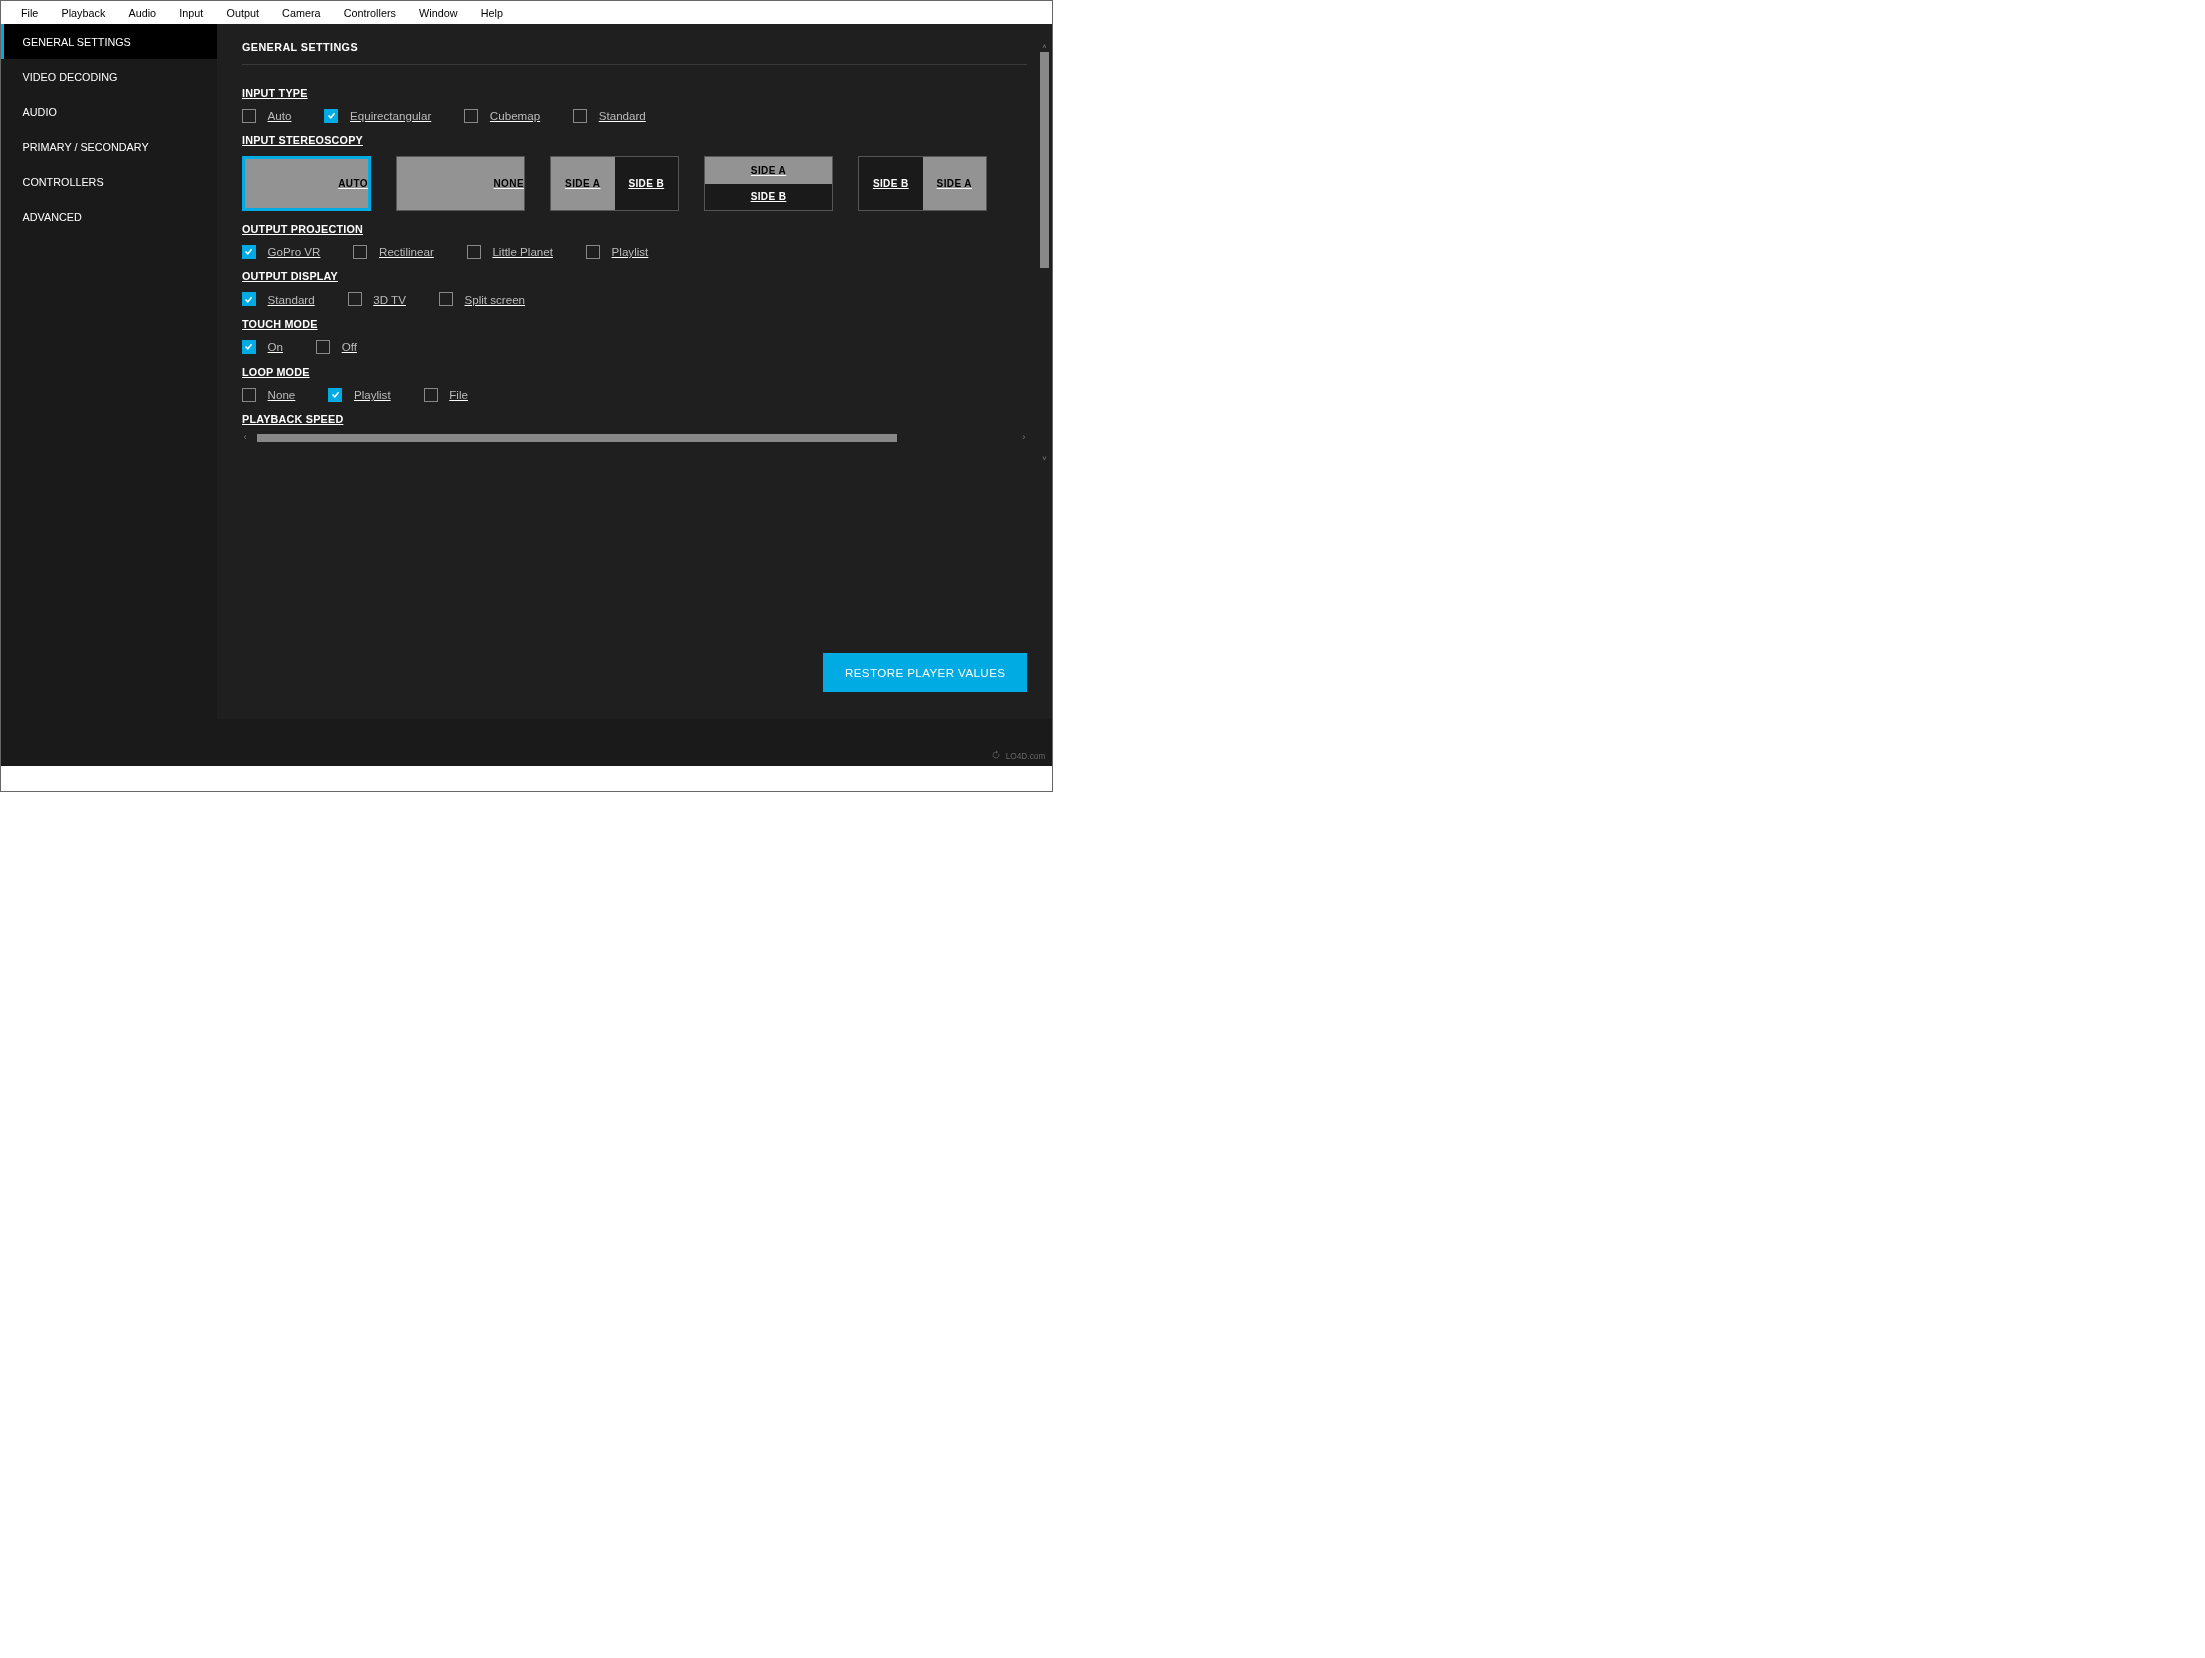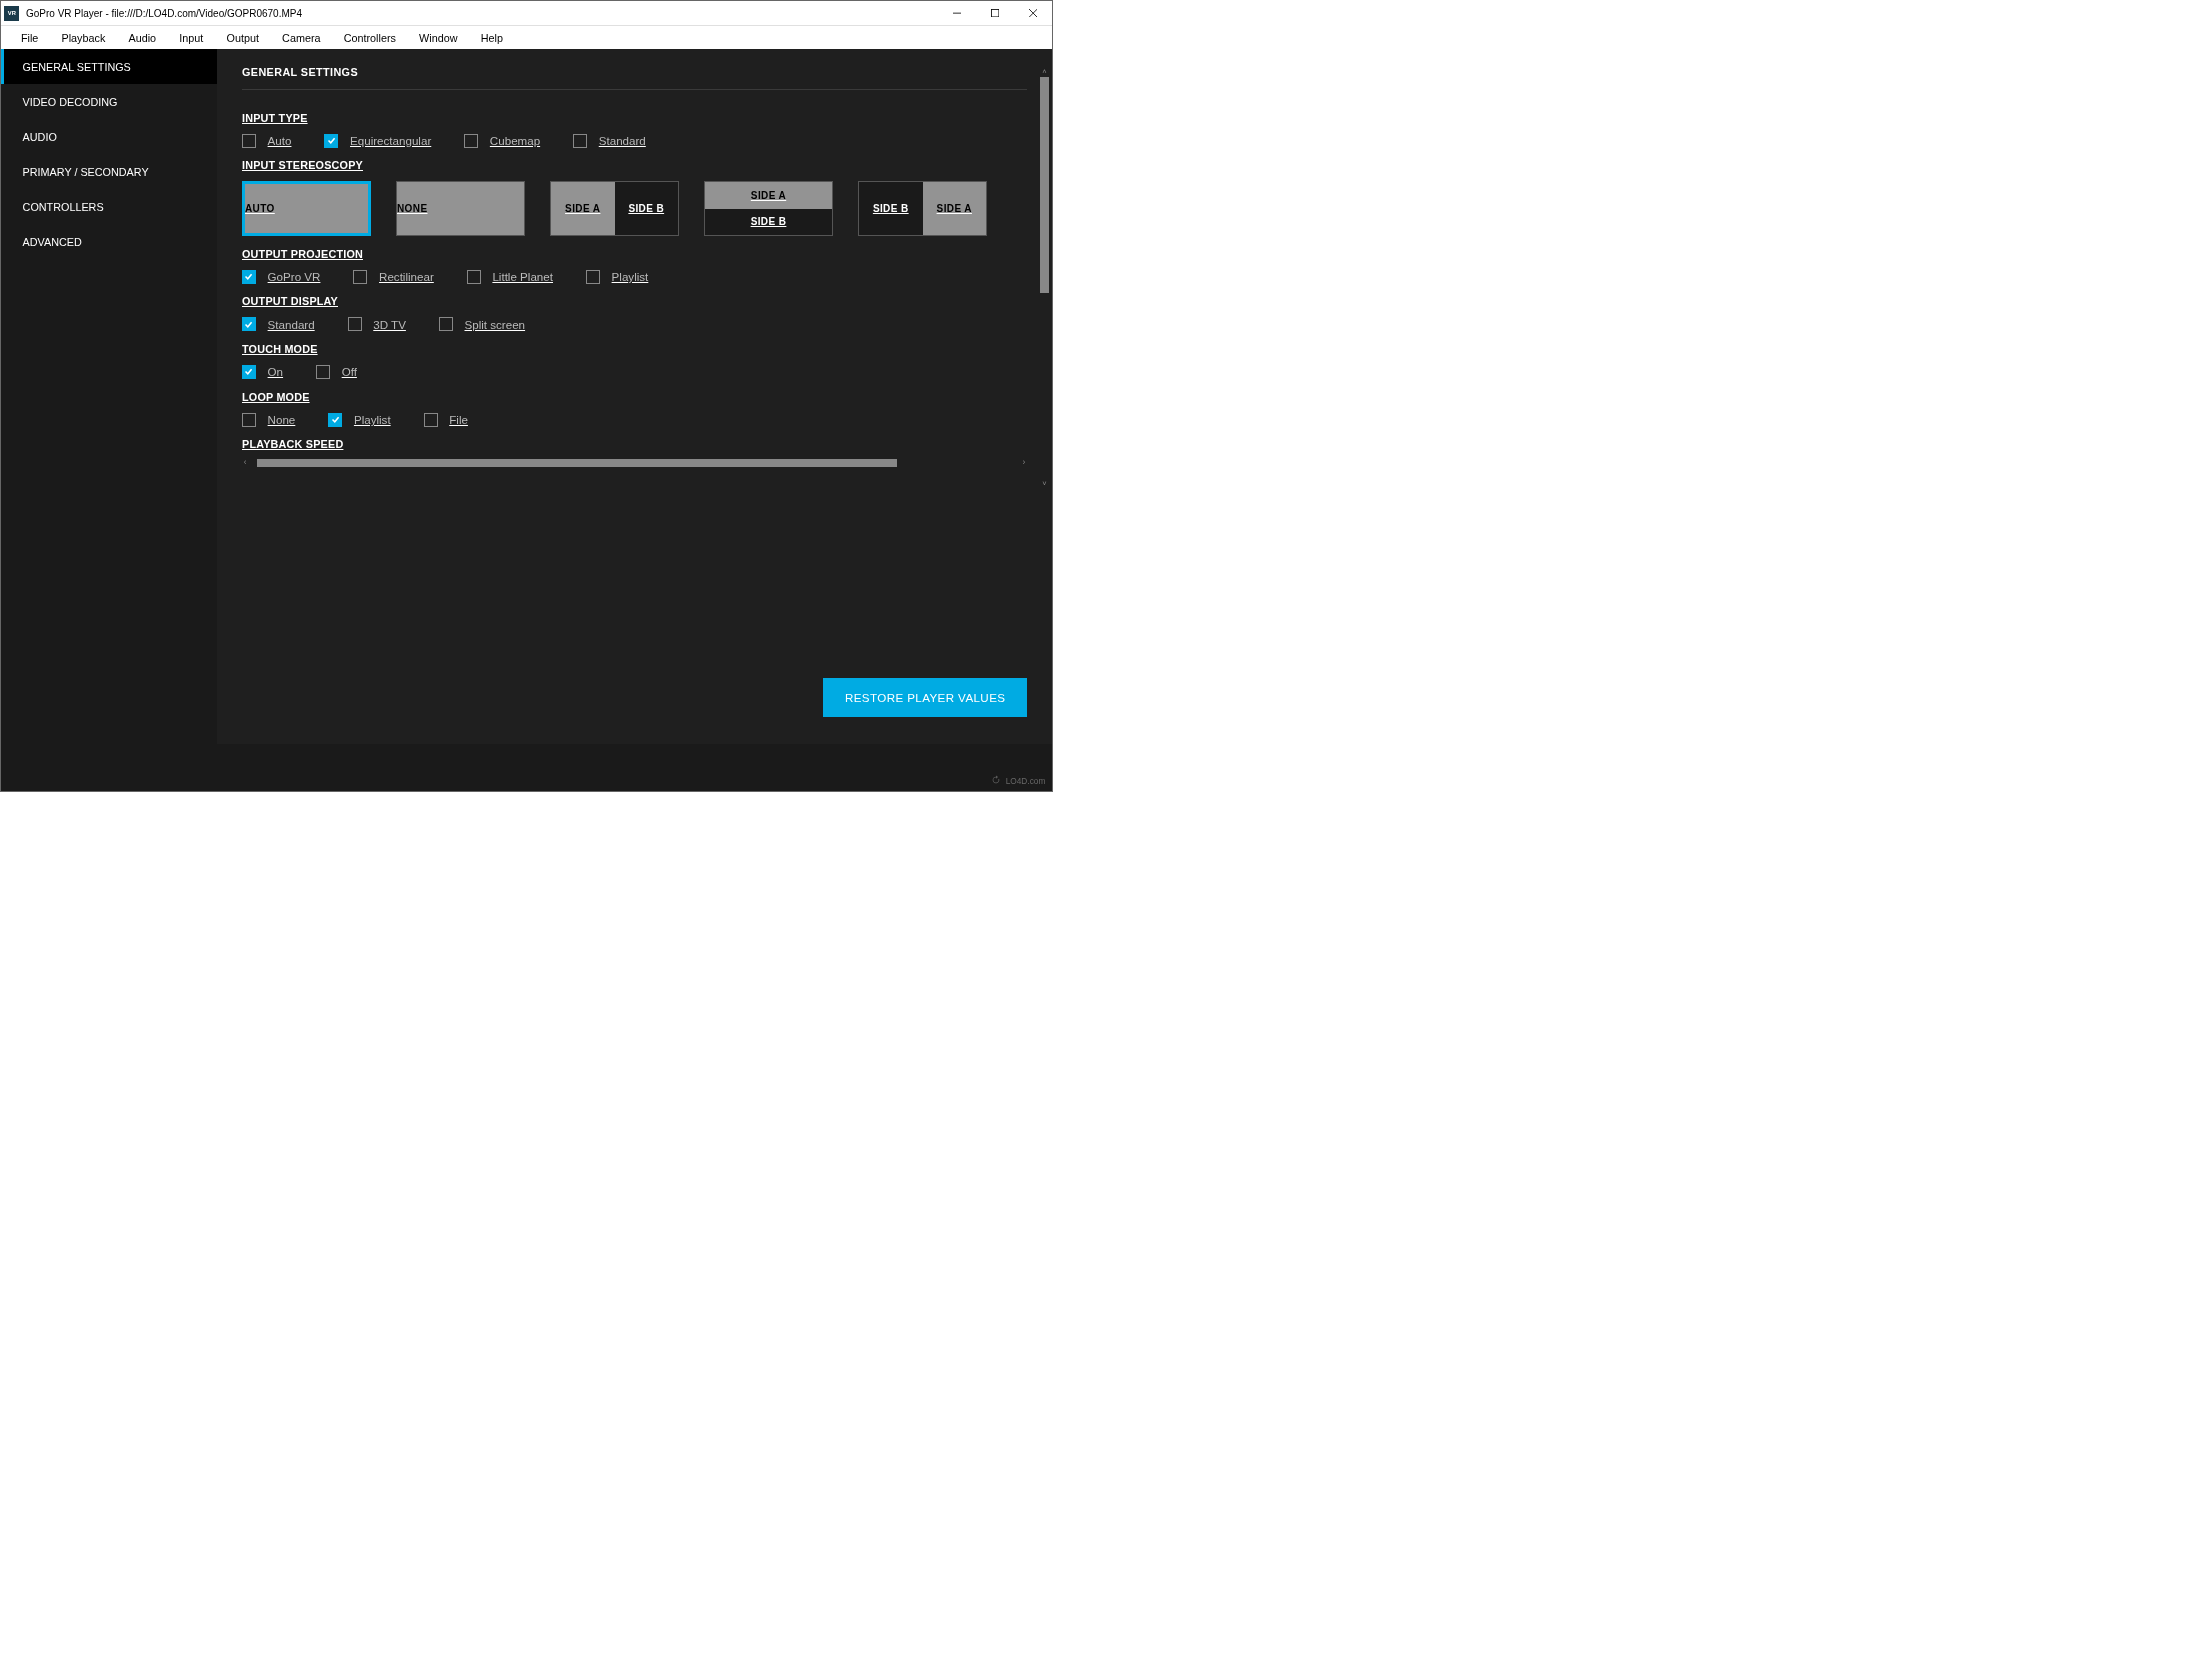--- a/index.html
+++ b/index.html
@@ -49,21 +49,21 @@
 .check-row { display: flex; gap: 33px; align-items: center; margin-bottom: 5px; }
 .chk { display: flex; align-items: center; gap: 11.6px; cursor: pointer; }
 .chk .box { width: 14px; height: 14px; border: 1.7px solid #888; display: flex; align-items: center; justify-content: center; }
 .chk.checked .box { background: #00abe3; border-color: #00abe3; }
 .chk .box svg { width: 9.1px; height: 9.1px; display: none; }
 .chk.checked .box svg { display: block; }
 .chk .label { font-size: 11.6px; color: #bbb; }
 
 
 .stereo-row { display: flex; gap: 25px; margin: 5px 0 8.3px; }
-.stereo-tile { width: 129px; height: 55px; cursor: pointer; display: flex; align-items: center; justify-content: flex-start; border: 0.8px solid #555; position: relative; font-size: 10px; font-weight: bold; letter-spacing: 0.4px; }
+.stereo-tile { width: 129px; height: 55px; cursor: pointer; display: flex; align-items: center; justify-content: flex-end; border: 0.8px solid #555; position: relative; font-size: 10px; font-weight: bold; letter-spacing: 0.4px; }
 .stereo-tile.full { background: #939393; color: #000; }
 .stereo-tile.selected { border: 3.3px solid #00abe3; background: #939393; color: #000; }
 .stereo-tile .half { width: 50%; height: 100%; display: flex; align-items: center; justify-content: center; }
 .stereo-tile .half.g { background: #939393; color: #000; }
 .stereo-tile .half.d { background: #1a1a1a; color: #fff; }
 .stereo-tile.stack { flex-direction: column; }
 .stereo-tile.stack .half { width: 100%; height: 50%; }
 
 
 .vscroll { position: absolute; right: 1.7px; top: 16.6px; width: 11.6px; height: 424px; }
@@ -94,44 +94,20 @@
 .watermark.small .wm-icon svg { width: 18.3px; height: 18.3px; }
 .watermark.corner .wm-icon svg { width: 10px; height: 10px; }
 
 .app-border { border: 0.8px solid #666; height: 100%; }
 </style>
 </head>
 <body>
 
 <div class="app-border">
 
-<div class="titlebar">
-  <div class="app-icon">
-        <span>VR</span>
-      </div>
-  <div class="title">GoPro VR Player - file:///D:/LO4D.com/Video/GOPR0670.MP4</div>
-  <div class="window-controls">
-    <div class="ctl">
-      <svg viewBox="0 0 10 10">
-            <line x1="0" y1="5" x2="10" y2="5" stroke="#000" stroke-width="1"></line>
-          </svg>
-    </div>
-    <div class="ctl">
-      <svg viewBox="0 0 10 10">
-            <rect x="0.5" y="0.5" width="9" height="9" fill="none" stroke="#000" stroke-width="1"></rect>
-          </svg>
-    </div>
-    <div class="ctl">
-      <svg viewBox="0 0 10 10">
-            <line x1="0" y1="0" x2="10" y2="10" stroke="#000" stroke-width="1"></line>
-            <line x1="10" y1="0" x2="0" y2="10" stroke="#000" stroke-width="1"></line>
-          </svg>
-    </div>
-  </div>
-</div>
 
 <div class="menubar">
   <div class="menu-item">File</div>
   <div class="menu-item">Playback</div>
   <div class="menu-item">Audio</div>
   <div class="menu-item">Input</div>
   <div class="menu-item">Output</div>
   <div class="menu-item">Camera</div>
   <div class="menu-item">Controllers</div>
   <div class="menu-item">Window</div>

